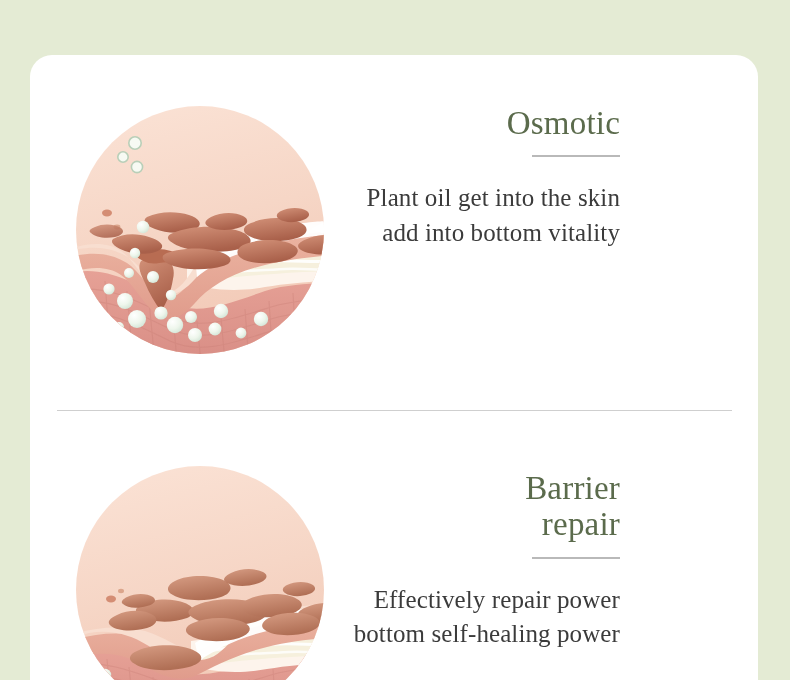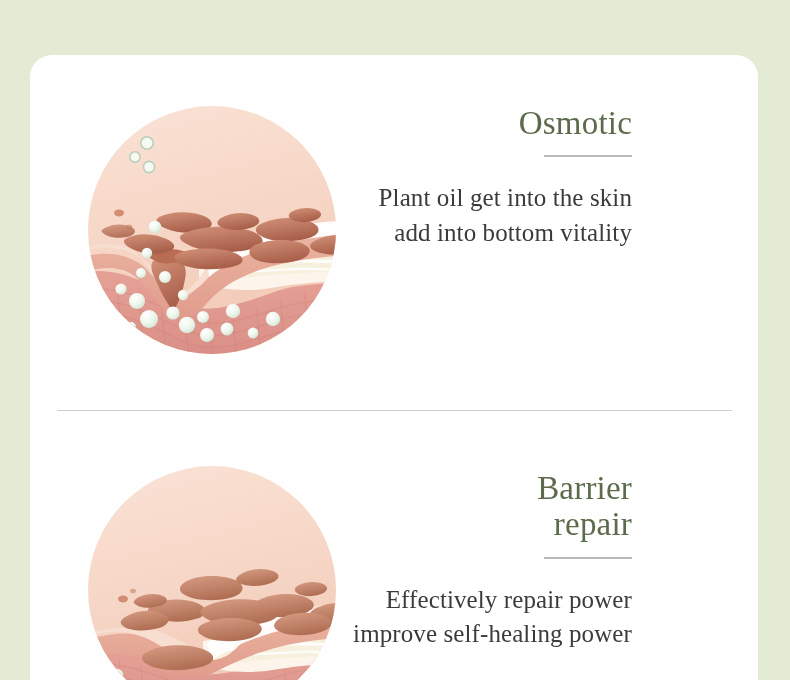--- a/index.html
+++ b/index.html
@@ -23,21 +23,21 @@
     top:55px;
     width:728px;
     height:680px;           
     background:#ffffff;
     border-radius:22px 22px 0 0;
   }
 
   
   .feature-row {
     position:absolute;
-    left:12px;
+    left:0;
     width:636px;
     height:345px;
   }
   #feature-1 { top:0; }
   #feature-2 { top:355px; }
 
   
   #section-divider {
     position:absolute;
     left:27px;
@@ -314,18 +314,18 @@
     </div>
 
     <div class="text-block">
       <h2 class="feature-title">
         <span>Barrier</span><br>
         <span>repair</span>
       </h2>
       <span class="title-underline"></span>
       <p class="feature-desc">
         <span class="line">Effectively repair power</span>
-        <span class="line">improve self-healing power</span>
+        <span class="line">bottom self-healing power</span>
       </p>
     </div>
   </div>
 
 </div>
 
 </body></html>

